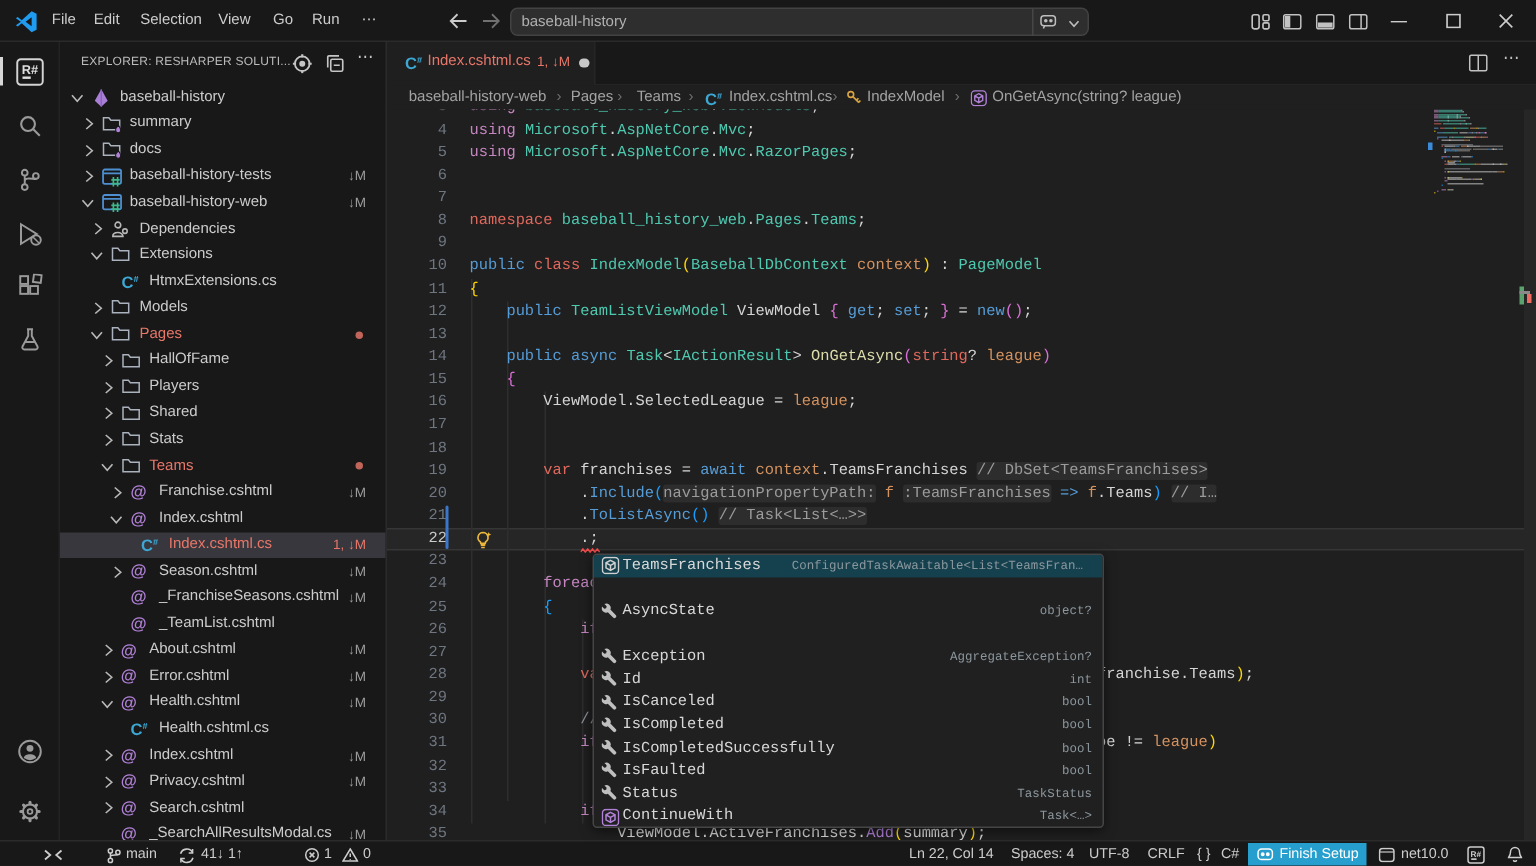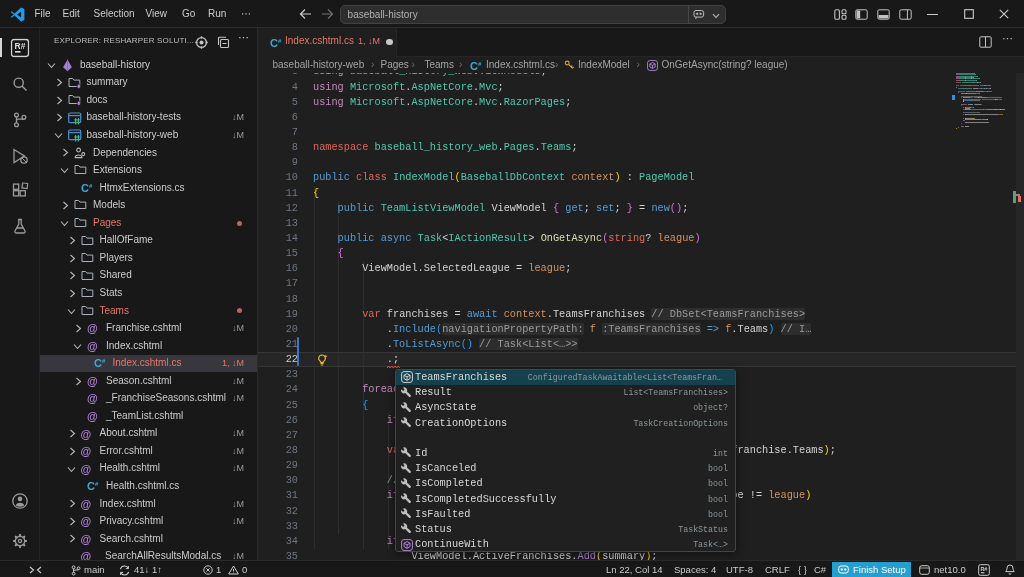--- a/index.html
+++ b/index.html
@@ -892,46 +892,37 @@
 <div class="prow psel" style="top:0.00px">
         <span class="picon">
           <svg width="12" height="12" viewBox="0 0 12 12" fill="none" stroke="#d0d0d0" stroke-width="1">
             <rect x="0.6" y="0.6" width="10.8" height="10.8" rx="2.4"></rect>
             <path d="M6 2.6 L9 4.2 V7.6 L6 9.3 L3 7.6 V4.2 Z M3 4.2 L6 5.9 L9 4.2 M6 5.9 V9.3"></path>
           </svg>
         </span>
         <span class="pname">TeamsFranchises</span>
         <span class="ptype">ConfiguredTaskAwaitable&lt;List&lt;TeamsFran…</span>
       </div>
-<div class="prow" style="top:15.20px">
-        <span class="picon">
-          <svg width="11" height="11" viewBox="0 0 16 16">
-            <path fill="#bfbfbf" d="M2.8 1 L5 3.2 L4.5 5 L2.7 5.5 L0.5 3.3 A4.2 4.2 0 0 0 6.1 8.9 L11.5 14.3 A1.8 1.8 0 0 0 14 11.8 L8.6 6.4 A4.2 4.2 0 0 0 2.8 1 Z"></path>
-          </svg>
-        </span>
-        <span class="pname">Result</span>
-        <span class="ptype">List&lt;TeamsFranchises&gt;</span>
-      </div>
 <div class="prow" style="top:30.40px">
         <span class="picon">
           <svg width="11" height="11" viewBox="0 0 16 16">
             <path fill="#bfbfbf" d="M2.8 1 L5 3.2 L4.5 5 L2.7 5.5 L0.5 3.3 A4.2 4.2 0 0 0 6.1 8.9 L11.5 14.3 A1.8 1.8 0 0 0 14 11.8 L8.6 6.4 A4.2 4.2 0 0 0 2.8 1 Z"></path>
           </svg>
         </span>
         <span class="pname">AsyncState</span>
         <span class="ptype">object?</span>
       </div>
-<div class="prow" style="top:45.60px">
+<div class="prow" style="top:60.80px">
         <span class="picon">
           <svg width="11" height="11" viewBox="0 0 16 16">
             <path fill="#bfbfbf" d="M2.8 1 L5 3.2 L4.5 5 L2.7 5.5 L0.5 3.3 A4.2 4.2 0 0 0 6.1 8.9 L11.5 14.3 A1.8 1.8 0 0 0 14 11.8 L8.6 6.4 A4.2 4.2 0 0 0 2.8 1 Z"></path>
           </svg>
         </span>
-        <span class="pname">CreationOptions</span>
-        <span class="ptype">TaskCreationOptions</span>
+        <span class="pname">Exception</span>
+        <span class="ptype">AggregateException?</span>
       </div>
 <div class="prow" style="top:76.00px">
         <span class="picon">
           <svg width="11" height="11" viewBox="0 0 16 16">
             <path fill="#bfbfbf" d="M2.8 1 L5 3.2 L4.5 5 L2.7 5.5 L0.5 3.3 A4.2 4.2 0 0 0 6.1 8.9 L11.5 14.3 A1.8 1.8 0 0 0 14 11.8 L8.6 6.4 A4.2 4.2 0 0 0 2.8 1 Z"></path>
           </svg>
         </span>
         <span class="pname">Id</span>
         <span class="ptype">int</span>
       </div>

